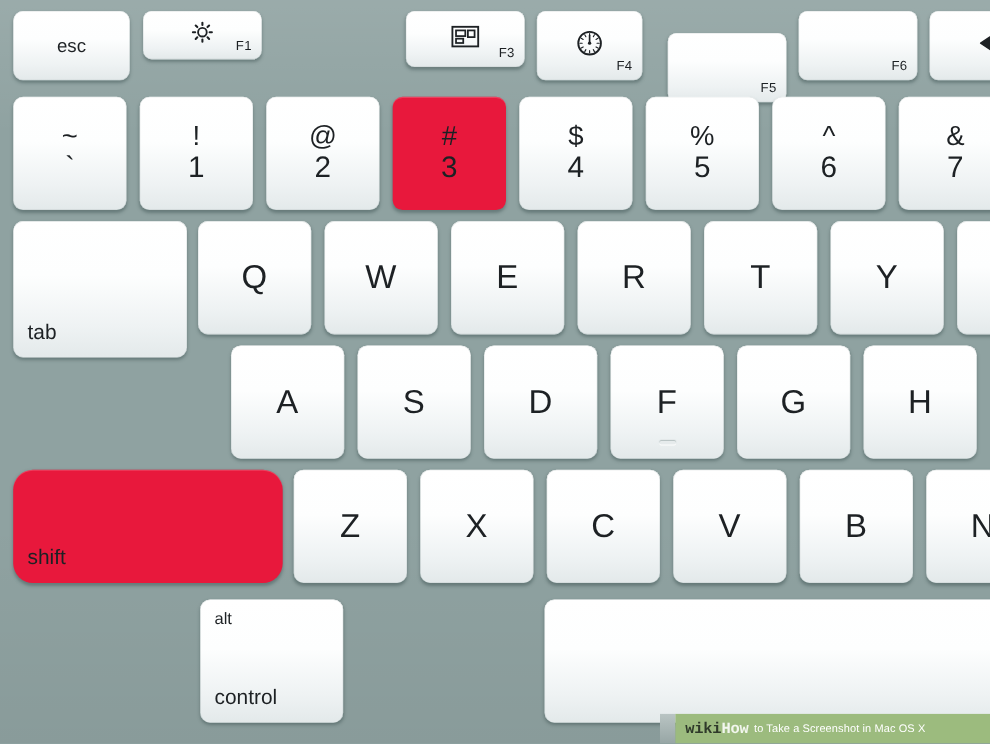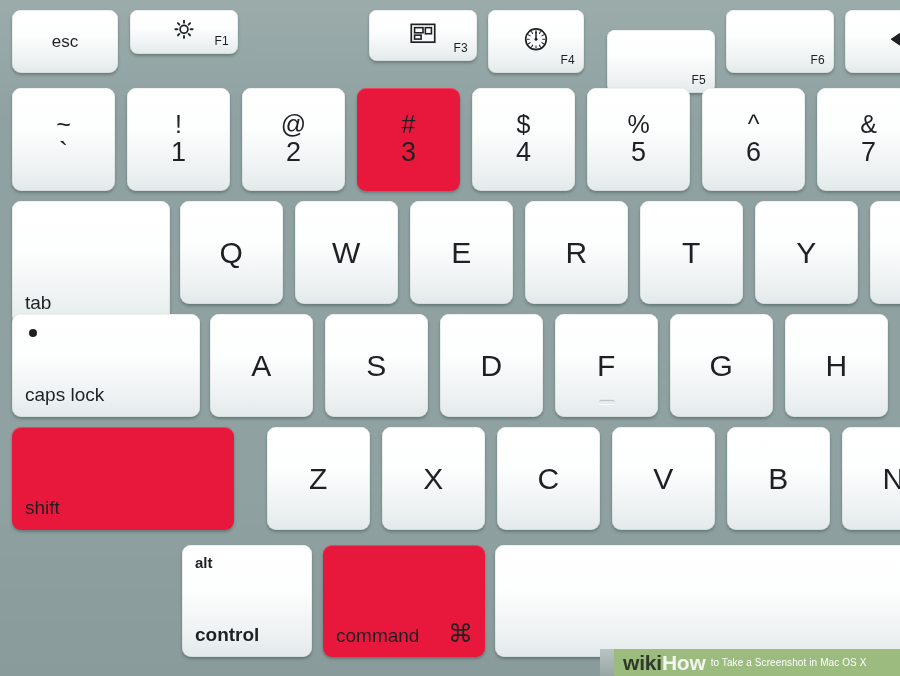--- a/index.html
+++ b/index.html
@@ -162,23 +162,23 @@
     background: #9cbb7e;
     display: flex;
     align-items: center;
     padding-left: 9px;
     gap: 5px;
     color: #ffffff;
     font-size: 14px;
     letter-spacing: 0.1px;
   }
   #wm-brand {
-    font-family: Liberation Sans, sans-serif;
+    font-family: Liberation Mono, monospace;
     font-weight: 700;
-    font-size: 21px;
+    font-size: 14px;
     color: #2f3a2a;
     letter-spacing: -0.2px;
   }
   #wm-brand .how { color: #f2f6ee; }
   #wm-text { font-size: 10px; white-space: nowrap; }
 </style>
 </head>
 <body>
 
 <div id="keyboard">
@@ -314,73 +314,63 @@
     </div>
     <div class="key" style="left: 640px; top: 201px; width: 103px; height: 103px;">
       <span class="lbl-center">T</span>
     </div>
     <div class="key" style="left: 755px; top: 201px; width: 103px; height: 103px;">
       <span class="lbl-center">Y</span>
     </div>
     <div class="key" style="left: 870px; top: 201px; width: 103px; height: 103px;">
       <span class="lbl-center"></span>
     </div>
-    <div class="key" style="left: 12px; top: 314px; width: 188px; height: 103px;">
-      <span class="capsdot"></span>
-      <span class="lbl-bl">caps lock</span>
-    </div>
     <div class="key" style="left: 210px; top: 314px; width: 103px; height: 103px;">
       <span class="lbl-center">A</span>
     </div>
     <div class="key" style="left: 325px; top: 314px; width: 103px; height: 103px;">
       <span class="lbl-center">S</span>
     </div>
     <div class="key" style="left: 440px; top: 314px; width: 103px; height: 103px;">
       <span class="lbl-center">D</span>
     </div>
     <div class="key" style="left: 555px; top: 314px; width: 103px; height: 103px;">
       <span class="lbl-center">F</span>
       <span class="homing"></span>
     </div>
     <div class="key" style="left: 670px; top: 314px; width: 103px; height: 103px;">
       <span class="lbl-center">G</span>
     </div>
     <div class="key" style="left: 785px; top: 314px; width: 103px; height: 103px;">
       <span class="lbl-center">H</span>
     </div>
-    <div class="key red" style="left: 12px; top: 427px; width: 222px; height: 103px;">
+    <div class="key red" style="left: 12px; top: 427px; width: 245px; height: 103px; border-radius: 18px;">
       <span class="lbl-bl">shift</span>
     </div>
     <div class="key" style="left: 267px; top: 427px; width: 103px; height: 103px;">
       <span class="lbl-center">Z</span>
     </div>
     <div class="key" style="left: 382px; top: 427px; width: 103px; height: 103px;">
       <span class="lbl-center">X</span>
     </div>
     <div class="key" style="left: 497px; top: 427px; width: 103px; height: 103px;">
       <span class="lbl-center">C</span>
     </div>
     <div class="key" style="left: 612px; top: 427px; width: 103px; height: 103px;">
       <span class="lbl-center">V</span>
     </div>
     <div class="key" style="left: 727px; top: 427px; width: 103px; height: 103px;">
       <span class="lbl-center">B</span>
     </div>
     <div class="key" style="left: 842px; top: 427px; width: 103px; height: 103px;">
       <span class="lbl-center">N</span>
     </div>
-    <div class="key" style="left: 182px; top: 545px; width: 130px; height: 112px; font-weight: bold;">
+    <div class="key" style="left: 182px; top: 545px; width: 130px; height: 112px;">
       <span class="lbl-tl">alt</span>
       <span class="lbl-bl">control</span>
-    </div>
-    <div class="key red" style="left: 323px; top: 545px; width: 162px; height: 112px;">
-      <span class="cmd-row">
-        <span>command</span>
-        <span class="glyph">⌘</span>
-      </span>
     </div>
     <div class="key" style="left: 495px; top: 545px; width: 420px; height: 112px;"></div>
   </div>
 
 <div id="watermark">
   <div id="wm-tab"></div>
   <div id="wm-bar">
     <span id="wm-brand"><span>wiki</span><span class="how">How</span></span>
     <span id="wm-text">to Take a Screenshot in Mac OS X</span>
   </div>

